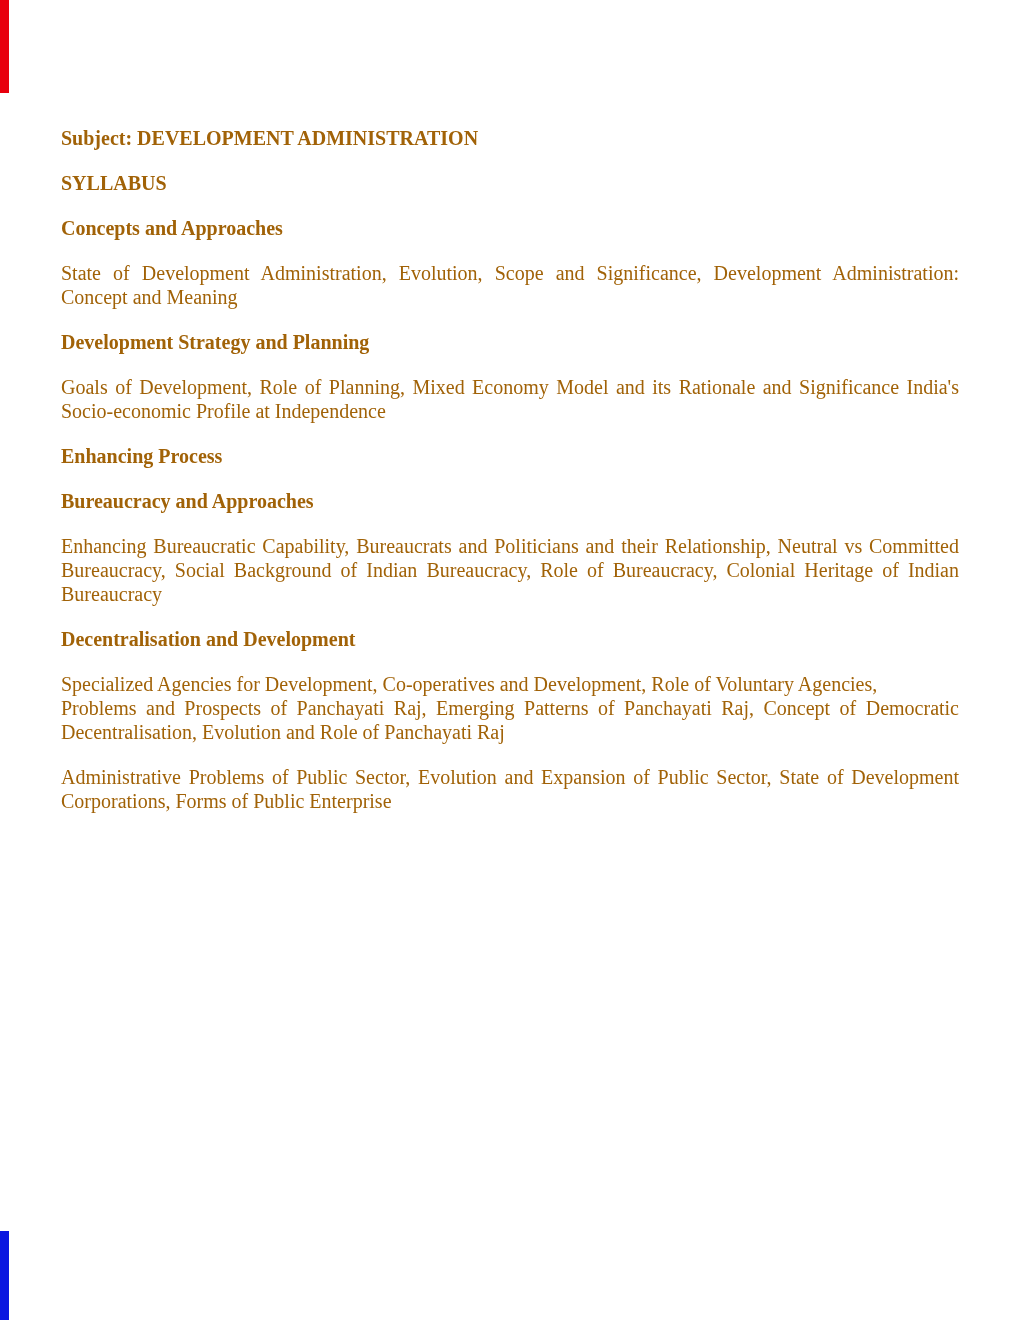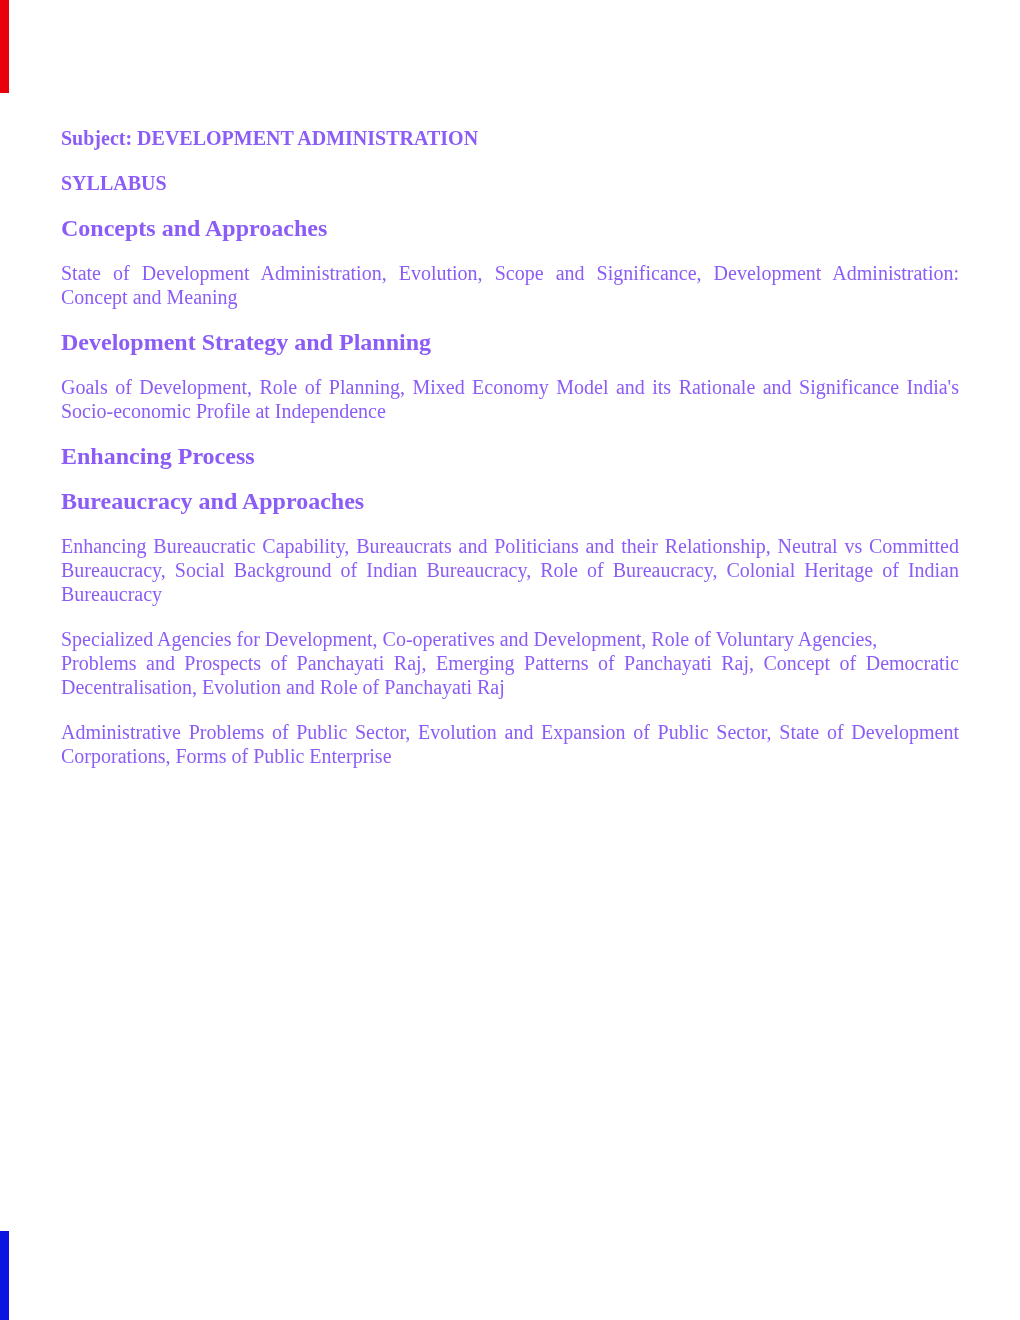--- a/index.html
+++ b/index.html
@@ -7,21 +7,21 @@
     padding: 0;
     background: #ffffff;
   }
   .sheet {
     position: relative;
     width: 1020px;
     height: 1320px;
     background: #ffffff;
     overflow: hidden;
     font-family: "Liberation Serif", "DejaVu Serif", serif;
-    color: #8b5cf6;
+    color: #a16207;
   }
   .edge-mark {
     position: absolute;
     left: 0;
     width: 9px;
   }
   .edge-mark.top    { top: 0;    height: 93px; background: #e8000d; }
   .edge-mark.bottom { bottom: 0; height: 89px; background: #0a16e0; }
   .content {
     position: absolute;
@@ -36,21 +36,21 @@
     margin: 0 0 21px 0;
   }
   .doc-subtitle {
     font-weight: bold;
     text-align: left;
     padding-right: 58px;
     margin: 0 0 21px 0;
   }
   .section-heading {
     font-weight: bold;
-    font-size: 24px;
+    font-size: 20px;
     line-height: 24px;
     margin: 0 0 21px 0;
   }
   .section-body {
     margin: 0 0 21px 0;
     text-align: justify;
     white-space: pre-line;
   }
 </style>
 </head>
@@ -80,20 +80,21 @@
     <div class="section">
       <h2 class="section-heading">Enhancing Process</h2>
     </div>
 
     <div class="section">
       <h2 class="section-heading">Bureaucracy and Approaches</h2>
       <p class="section-body">Enhancing Bureaucratic Capability, Bureaucrats and Politicians and their Relationship, Neutral vs Committed Bureaucracy, Social Background of Indian Bureaucracy, Role of Bureaucracy, Colonial Heritage of Indian Bureaucracy</p>
     </div>
 
     <div class="section">
+      <h2 class="section-heading">Decentralisation and Development</h2>
       <p class="section-body">Specialized Agencies for Development, Co-operatives and Development, Role of Voluntary Agencies,
 Problems and Prospects of Panchayati Raj, Emerging Patterns of Panchayati Raj, Concept of Democratic Decentralisation, Evolution and Role of Panchayati Raj</p>
     </div>
 
     <div class="section">
       <p class="section-body">Administrative Problems of Public Sector, Evolution and Expansion of Public Sector, State of Development Corporations, Forms of Public Enterprise</p>
     </div>
 
   </div>
 </div>

